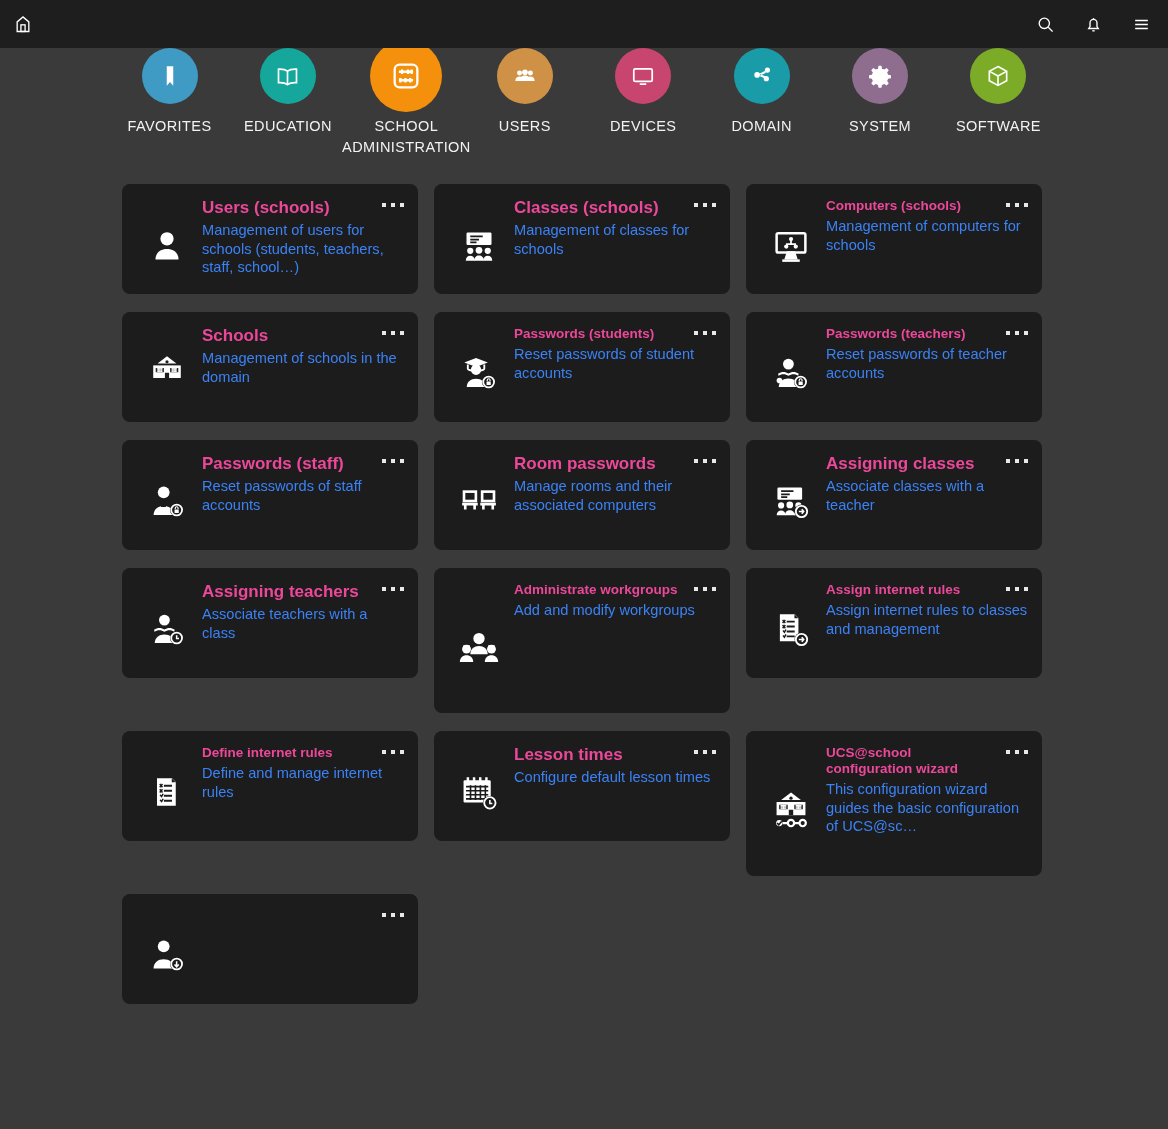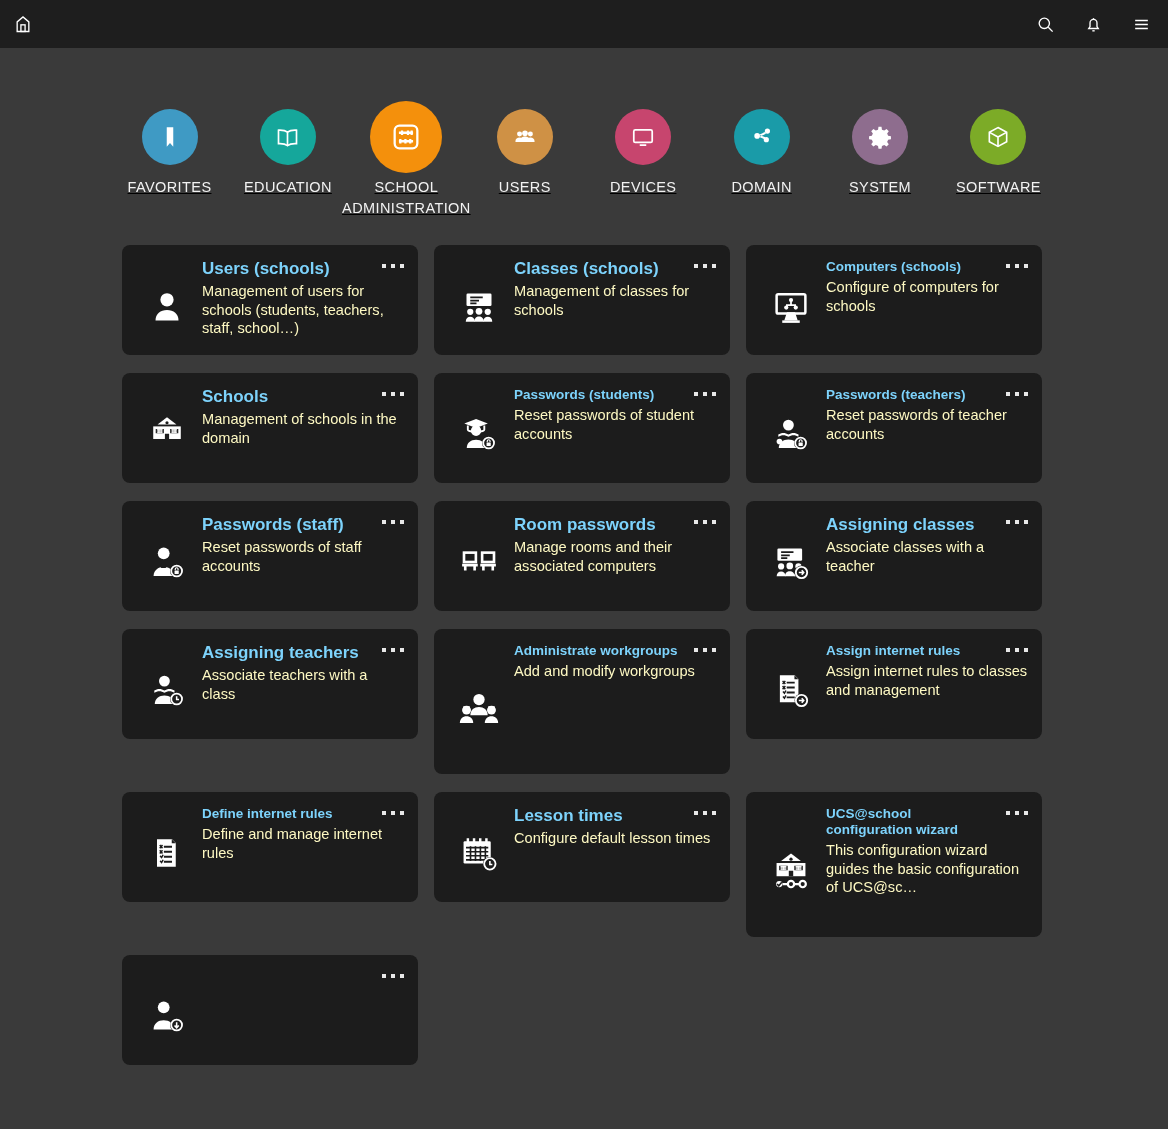--- a/index.html
+++ b/index.html
@@ -33,23 +33,21 @@
     background: #3a3a3a;
     overflow: hidden;
   }
   .inner { width: 924px; margin: 0 auto; }
 
   
   .categories {
     display: flex;
     justify-content: space-between;
     align-items: flex-start;
-    padding-top: 61px;
     padding-bottom: 26px;
-    text-decoration: underline;
   }
   .cat {
     width: 95px;
     display: flex; flex-direction: column; align-items: center;
     cursor: pointer;
   }
   .cat-bubble {
     width: 56px; height: 56px; border-radius: 50%;
     display: flex; align-items: center; justify-content: center;
     margin-bottom: 1px;
@@ -90,33 +88,33 @@
     padding-top: 10px;
   }
   .card-icon svg { display: block; }
   .card-body {
     flex: 1;
     padding-left: 4px;
     padding-top: 2px;
     min-width: 0;
   }
   .card-title {
-    color: #7dd3fc;
+    color: #ec4899;
     font-weight: bold;
     font-size: 17px;
     line-height: 20px;
     padding-right: 30px;
     white-space: nowrap;
     overflow: hidden;
     margin-bottom: 3px;
   }
   .card-title.small { font-size: 13.5px; white-space: normal; line-height: 16px; }
   .card-title.wrap2 { font-size: 13.5px; white-space: normal; line-height: 16px; }
   .card-desc {
-    color: #fef9c3;
+    color: #3b82f6;
     font-size: 14.6px;
     line-height: 18.5px;
     overflow: hidden;
   }
   .card-menu {
     position: absolute;
     top: 16px; right: 14px;
     width: 22px; height: 10px;
     display: flex; align-items: center; justify-content: space-between;
     cursor: pointer;
@@ -294,21 +292,21 @@
               <g fill="#fff" stroke="none">
                 <circle cx="16" cy="11.2" r="1.7"></circle>
                 <circle cx="12.2" cy="17.2" r="1.7"></circle>
                 <circle cx="19.8" cy="17.2" r="1.7"></circle>
                 <path d="M15.3 12.6h1.4v2.6h-1.4zM12 14.6h8v1.3h-8z"></path>
               </g>
             </svg>
           </div>
           <div class="card-body">
             <div class="card-title small">Computers (schools)</div>
-            <div class="card-desc">Configure of computers for schools</div>
+            <div class="card-desc">Management of computers for schools</div>
           </div>
           <div class="card-menu">
             <i></i>
             <i></i>
             <i></i>
           </div>
         </div>
         <div class="card">
           <div class="card-icon">
             <svg width="42" height="42" viewBox="0 0 32 32" fill="#fff">

